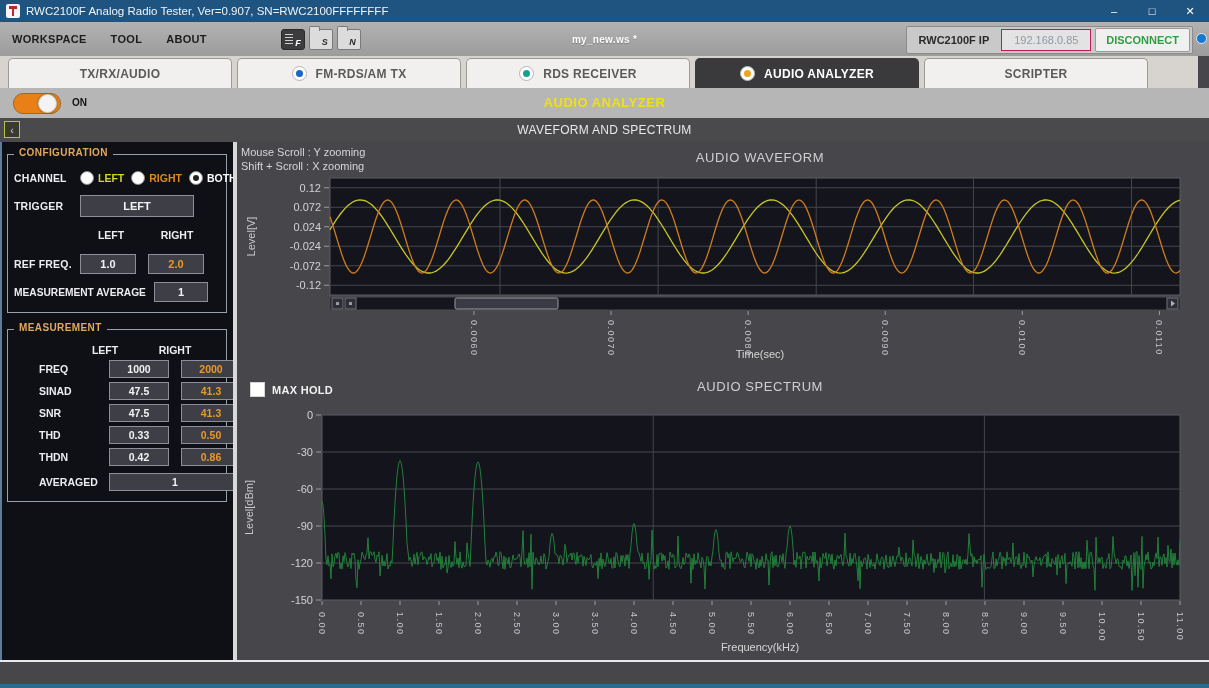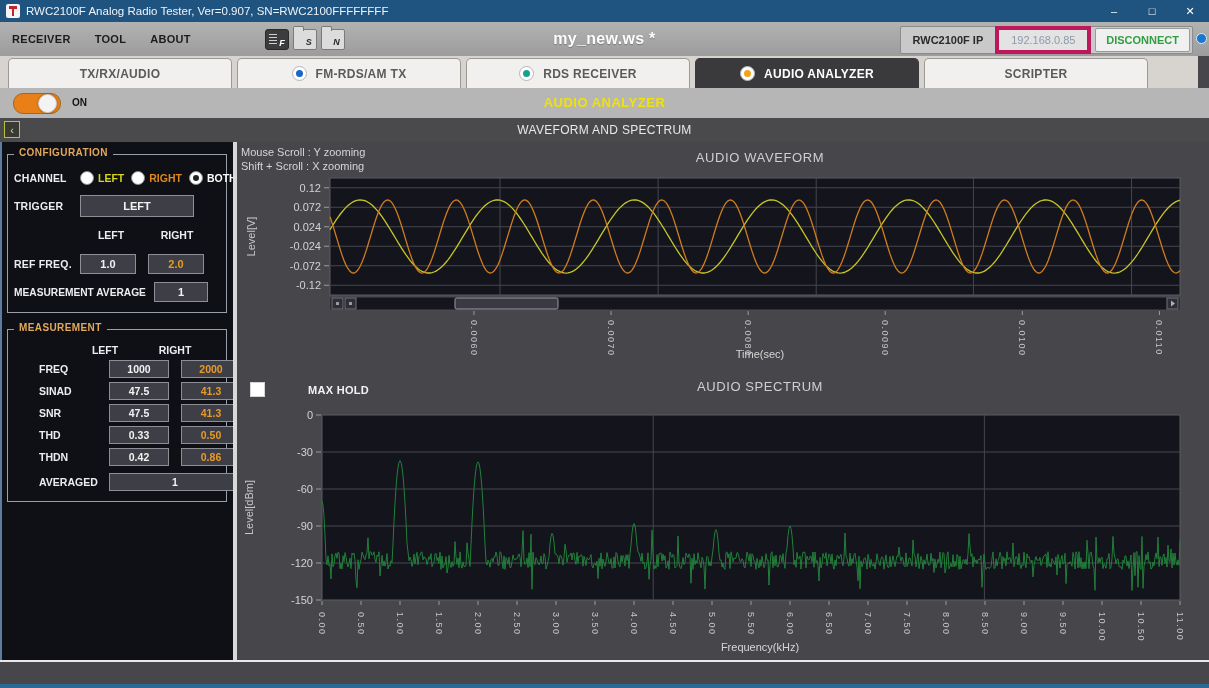--- a/index.html
+++ b/index.html
@@ -26,25 +26,25 @@
              justify-content:flex-end;font-size:9px;}
   .ti-dark{background:#3c3c3e;border-radius:3px;border:1px solid #2a2a2a;}
   .ti-dark i{position:absolute;left:3px;top:4px;width:8px;height:10px;
              background:repeating-linear-gradient(180deg,#cfcfcf 0 1px,transparent 1px 3px);}
   .ti-dark b{color:#fff;font-style:italic;margin:0 3px 1px 0;}
   .ti-folder{background:#dcdcdc;border:1px solid #7a7a7a;border-radius:2px;}
   .ti-folder::before{content:"";position:absolute;left:-1px;top:-4px;width:9px;height:4px;
              background:#dcdcdc;border:1px solid #7a7a7a;border-bottom:none;border-radius:2px 2px 0 0;}
   .ti-folder b{color:#2b2b2b;font-style:italic;margin:0 4px 2px 0;}
   .ws-name{position:absolute;left:50%;transform:translateX(-50%);color:#fdfdfd;font-weight:bold;
-           font-size:16px;letter-spacing:.3px;text-shadow:0 1px 1px rgba(0,0,0,.25);}
+           font-size:10px;letter-spacing:.3px;text-shadow:0 1px 1px rgba(0,0,0,.25);}
   .conn-group{position:absolute;right:16px;top:4px;height:26px;display:flex;align-items:center;
               background:#c9c9c9;border:1px solid #8b8b8b;border-radius:2px;}
   .conn-label{font-size:11px;font-weight:bold;color:#2a2a2a;padding:0 12px;}
-  .ip-input{width:88px;height:20px;background:#e3e3e3;border:4px solid #be185d;color:#8d9aa8;
+  .ip-input{width:88px;height:20px;background:#e3e3e3;border:1px solid #be185d;color:#8d9aa8;
             font-size:11px;display:flex;align-items:center;justify-content:center;}
   .disc-btn{height:22px;margin:0 2px 0 4px;padding:0 10px;background:#f0f0f0;border:1px solid #9a9a9a;
             border-radius:2px;display:flex;align-items:center;color:#2f9e40;font-weight:bold;font-size:11px;}
   .conn-led{position:absolute;right:2px;top:11px;width:9px;height:9px;border-radius:50%;
             background:#1878d0;border:1px solid #dfe8f2;}
   
   .tabrow{position:absolute;left:0;top:56px;width:1198px;height:32px;background:#d7d4cf;
           display:flex;align-items:flex-end;padding-left:8px;box-sizing:border-box;}
   .tab{width:222px;height:29px;margin-right:5px;border:1px solid #99item;border:1px solid #9a9a96;
        border-bottom:none;border-radius:5px 5px 0 0;background:#f1f0ee;display:flex;align-items:center;
@@ -107,21 +107,21 @@
   .mbox.rt{color:#e89a28;}
   .mbox.wide{width:130px;}
   
   .divider-v{position:absolute;left:233px;top:142px;width:4px;height:518px;background:#d9d9d9;}
   .chart-area{position:absolute;left:237px;top:142px;width:972px;height:518px;background:#47474b;}
   .hint{position:absolute;left:4px;top:3px;font-size:11px;color:#d6d6d6;line-height:14px;}
   .chart{position:absolute;left:0;}
   .chart text{font-family:"Liberation Sans",sans-serif;}
   #wave-svg{top:0;}
   #spec-svg{top:233px;}
-  .maxhold{position:absolute;left:13px;top:240px;display:flex;align-items:center;gap:36px;}
+  .maxhold{position:absolute;left:13px;top:240px;display:flex;align-items:center;}
   .checkbox{width:13px;height:13px;background:#ffffff;border:1px solid #d5d5d5;margin-right:7px;}
   .maxhold span{font-size:11px;font-weight:bold;color:#f2f2f2;letter-spacing:.3px;}
   
   .sep-h{position:absolute;left:0;top:660px;width:1209px;height:2px;background:#e9e9e9;}
   .statusbar{position:absolute;left:0;top:662px;width:1209px;height:22px;background:#7c7c7c;}
   .status-text{position:absolute;left:8px;line-height:22px;font-size:11px;color:#f0f0f0;}
   .grip{position:absolute;right:4px;bottom:4px;width:2px;height:2px;background:#cfcfcf;
         box-shadow:-4px 0 #cfcfcf,0 -4px #cfcfcf,-8px 0 #555,-4px -4px #555,0 -8px #555;}
   .bottomstrip{position:absolute;left:0;top:684px;width:1209px;height:4px;background:#2a6a94;}
 </style>
@@ -134,21 +134,21 @@
     <span class="logo"></span>
     <span>RWC2100F Analog Radio Tester, Ver=0.907, SN=RWC2100FFFFFFFF</span>
     <div class="win-btns">
       <span class="win-btn">–</span>
       <span class="win-btn">□</span>
       <span class="win-btn">✕</span>
     </div>
   </div>
 
   <div class="menubar">
-    <span class="menu-item">RECEIVER</span>
+    <span class="menu-item">WORKSPACE</span>
     <span class="menu-item">TOOL</span>
     <span class="menu-item">ABOUT</span>
     <div class="toolbar">
       <span class="tool-icon ti-dark">
           <i></i>
           <b>F</b>
         </span>
       <span class="tool-icon ti-folder">
           <b>S</b>
         </span>

